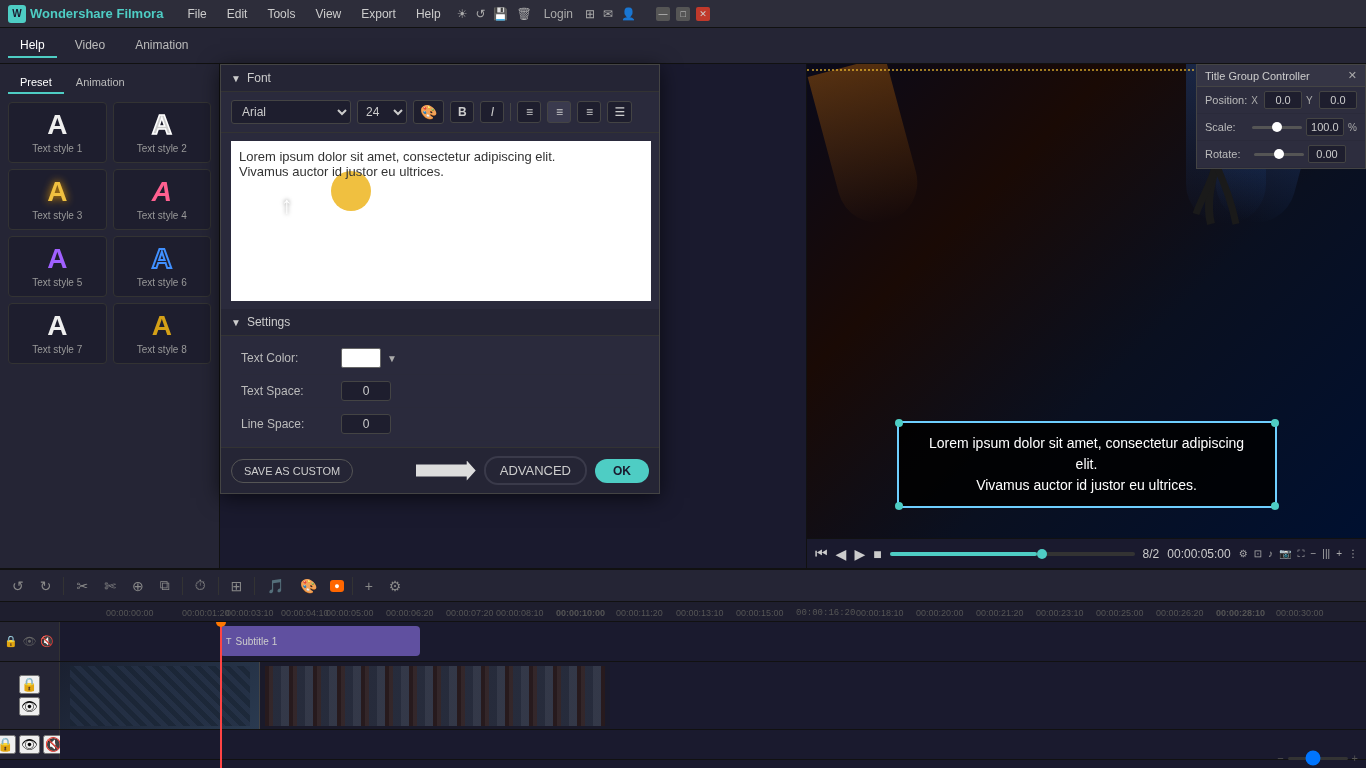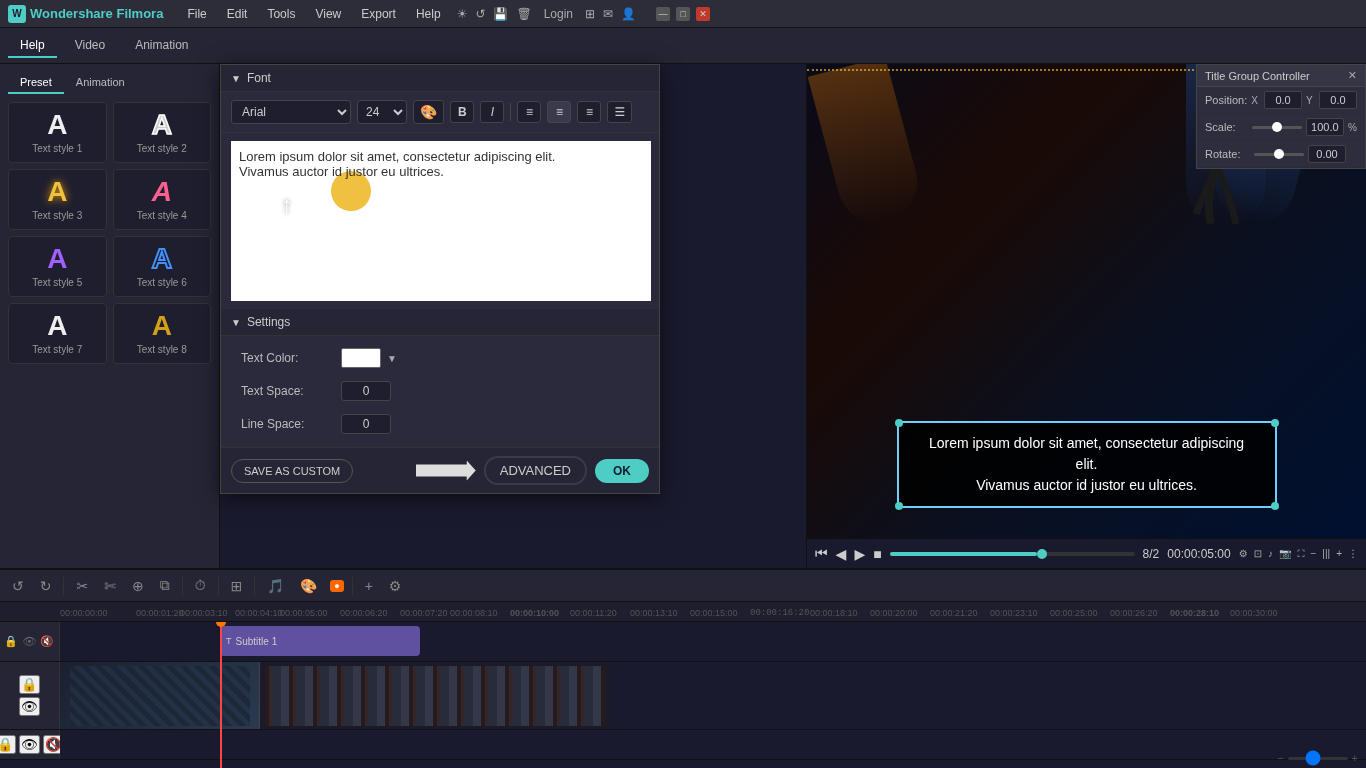--- a/index.html
+++ b/index.html
@@ -403,21 +403,21 @@
     <div class="tl-separator"></div>
     <button class="tl-btn">🎵</button>
     <button class="tl-btn">🎨</button>
     <span class="orange-badge">●</span>
     <div class="tl-separator"></div>
     <button class="tl-btn">+</button>
     <button class="tl-btn">⚙</button>
   </div>
 
   <div id="timeline-ruler" style="position:relative;padding-left:60px;">
-    <div style="position:relative;flex:1;height:20px;">
+    <div style="position:relative;flex:1;height:20px;margin-left:46px;">
       <span class="ts" style="left:0px;">00:00:00:00</span>
       <span class="ts" style="left:76px;">00:00:01:20</span>
       <span class="ts" style="left:120px;">00:00:03:10</span>
       <span class="ts" style="left:175px;">00:00:04:10</span>
       <span class="ts" style="left:220px;">00:00:05:00</span>
       <span class="ts" style="left:280px;">00:00:06:20</span>
       <span class="ts" style="left:340px;">00:00:07:20</span>
       <span class="ts" style="left:390px;">00:00:08:10</span>
       <span class="ts" style="left:450px;font-weight:bold;">00:00:10:00</span>
       <span class="ts" style="left:510px;">00:00:11:20</span>

